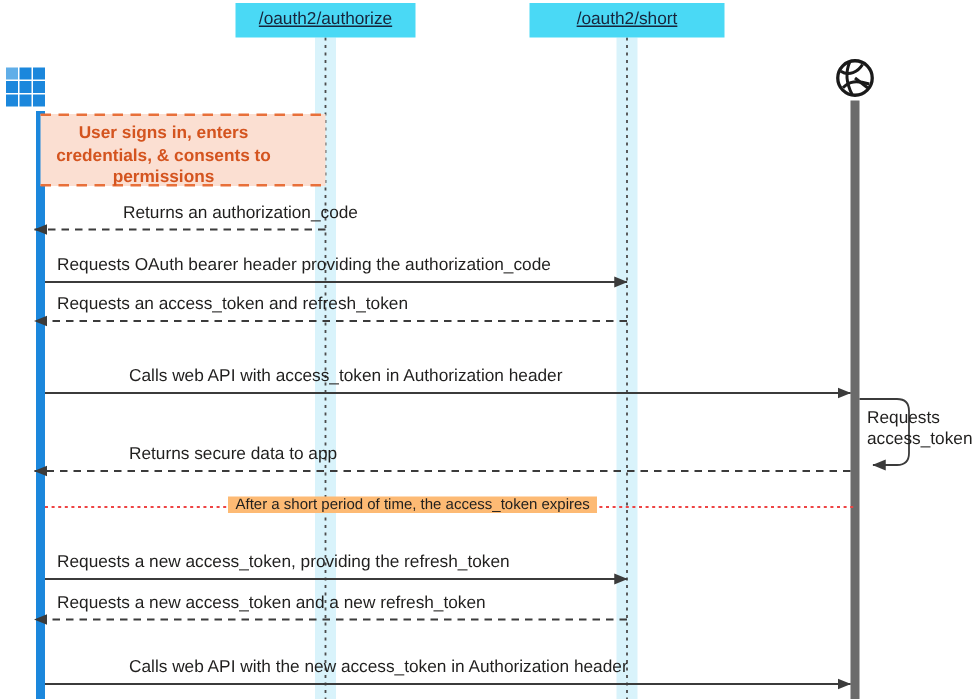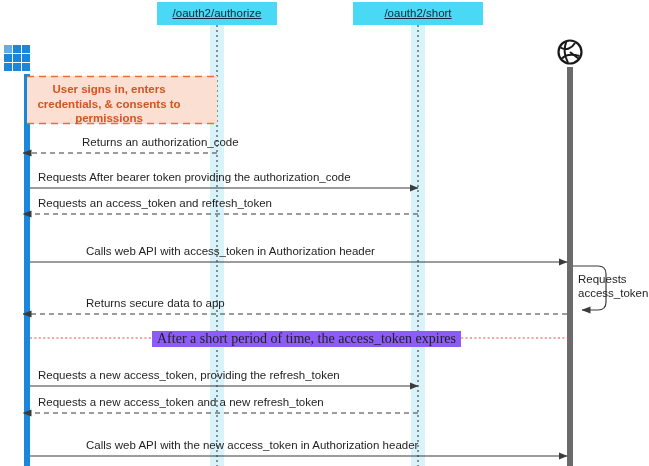--- a/index.html
+++ b/index.html
@@ -106,26 +106,25 @@
   .note-label {
     position: absolute;
     font-size: 11.5px;
     font-weight: bold;
     color: #d4541f;
     text-align: center;
     line-height: 14.5px;
   }
   .sep-label {
     position: absolute;
-    font-size: 14px;
+    font-size: 10px;
     color: #201f1e;
     white-space: nowrap;
-    background: #8b5cf6;
+    background: #fdba74;
     padding: 0 5px;
-    font-family: Liberation Serif, serif;
   }
   .self-label {
     position: absolute;
     font-size: 11.5px;
     color: #201f1e;
     line-height: 14px;
     white-space: pre-line;
   }
 </style>
 </head>
@@ -230,21 +229,21 @@
   </div>
 
   <div id="globe-icon"></div>
 
   <div class="note-label" style="left:27px; top:82px; width:164px;">User signs in, enters
 credentials, &amp; consents to
 permissions</div>
 
   <div class="msg-label" style="left:34px; top:136px;margin-left:48px;">Returns an authorization_code</div>
 
-  <div class="msg-label" style="left:38px; top:171px;">Requests After bearer token providing the authorization_code</div>
+  <div class="msg-label" style="left:38px; top:171px;">Requests OAuth bearer header providing the authorization_code</div>
 
   <div class="msg-label" style="left:38px; top:197px;">Requests an access_token and refresh_token</div>
 
   <div class="msg-label" style="left:86px; top:245px;">Calls web API with access_token in Authorization header</div>
 
   <div class="msg-label" style="left:86px; top:297px;">Returns secure data to app</div>
 
   <div class="msg-label" style="left:38px; top:369px;">Requests a new access_token, providing the refresh_token</div>
 
   <div class="msg-label" style="left:38px; top:396px;">Requests a new access_token and a new refresh_token</div>

